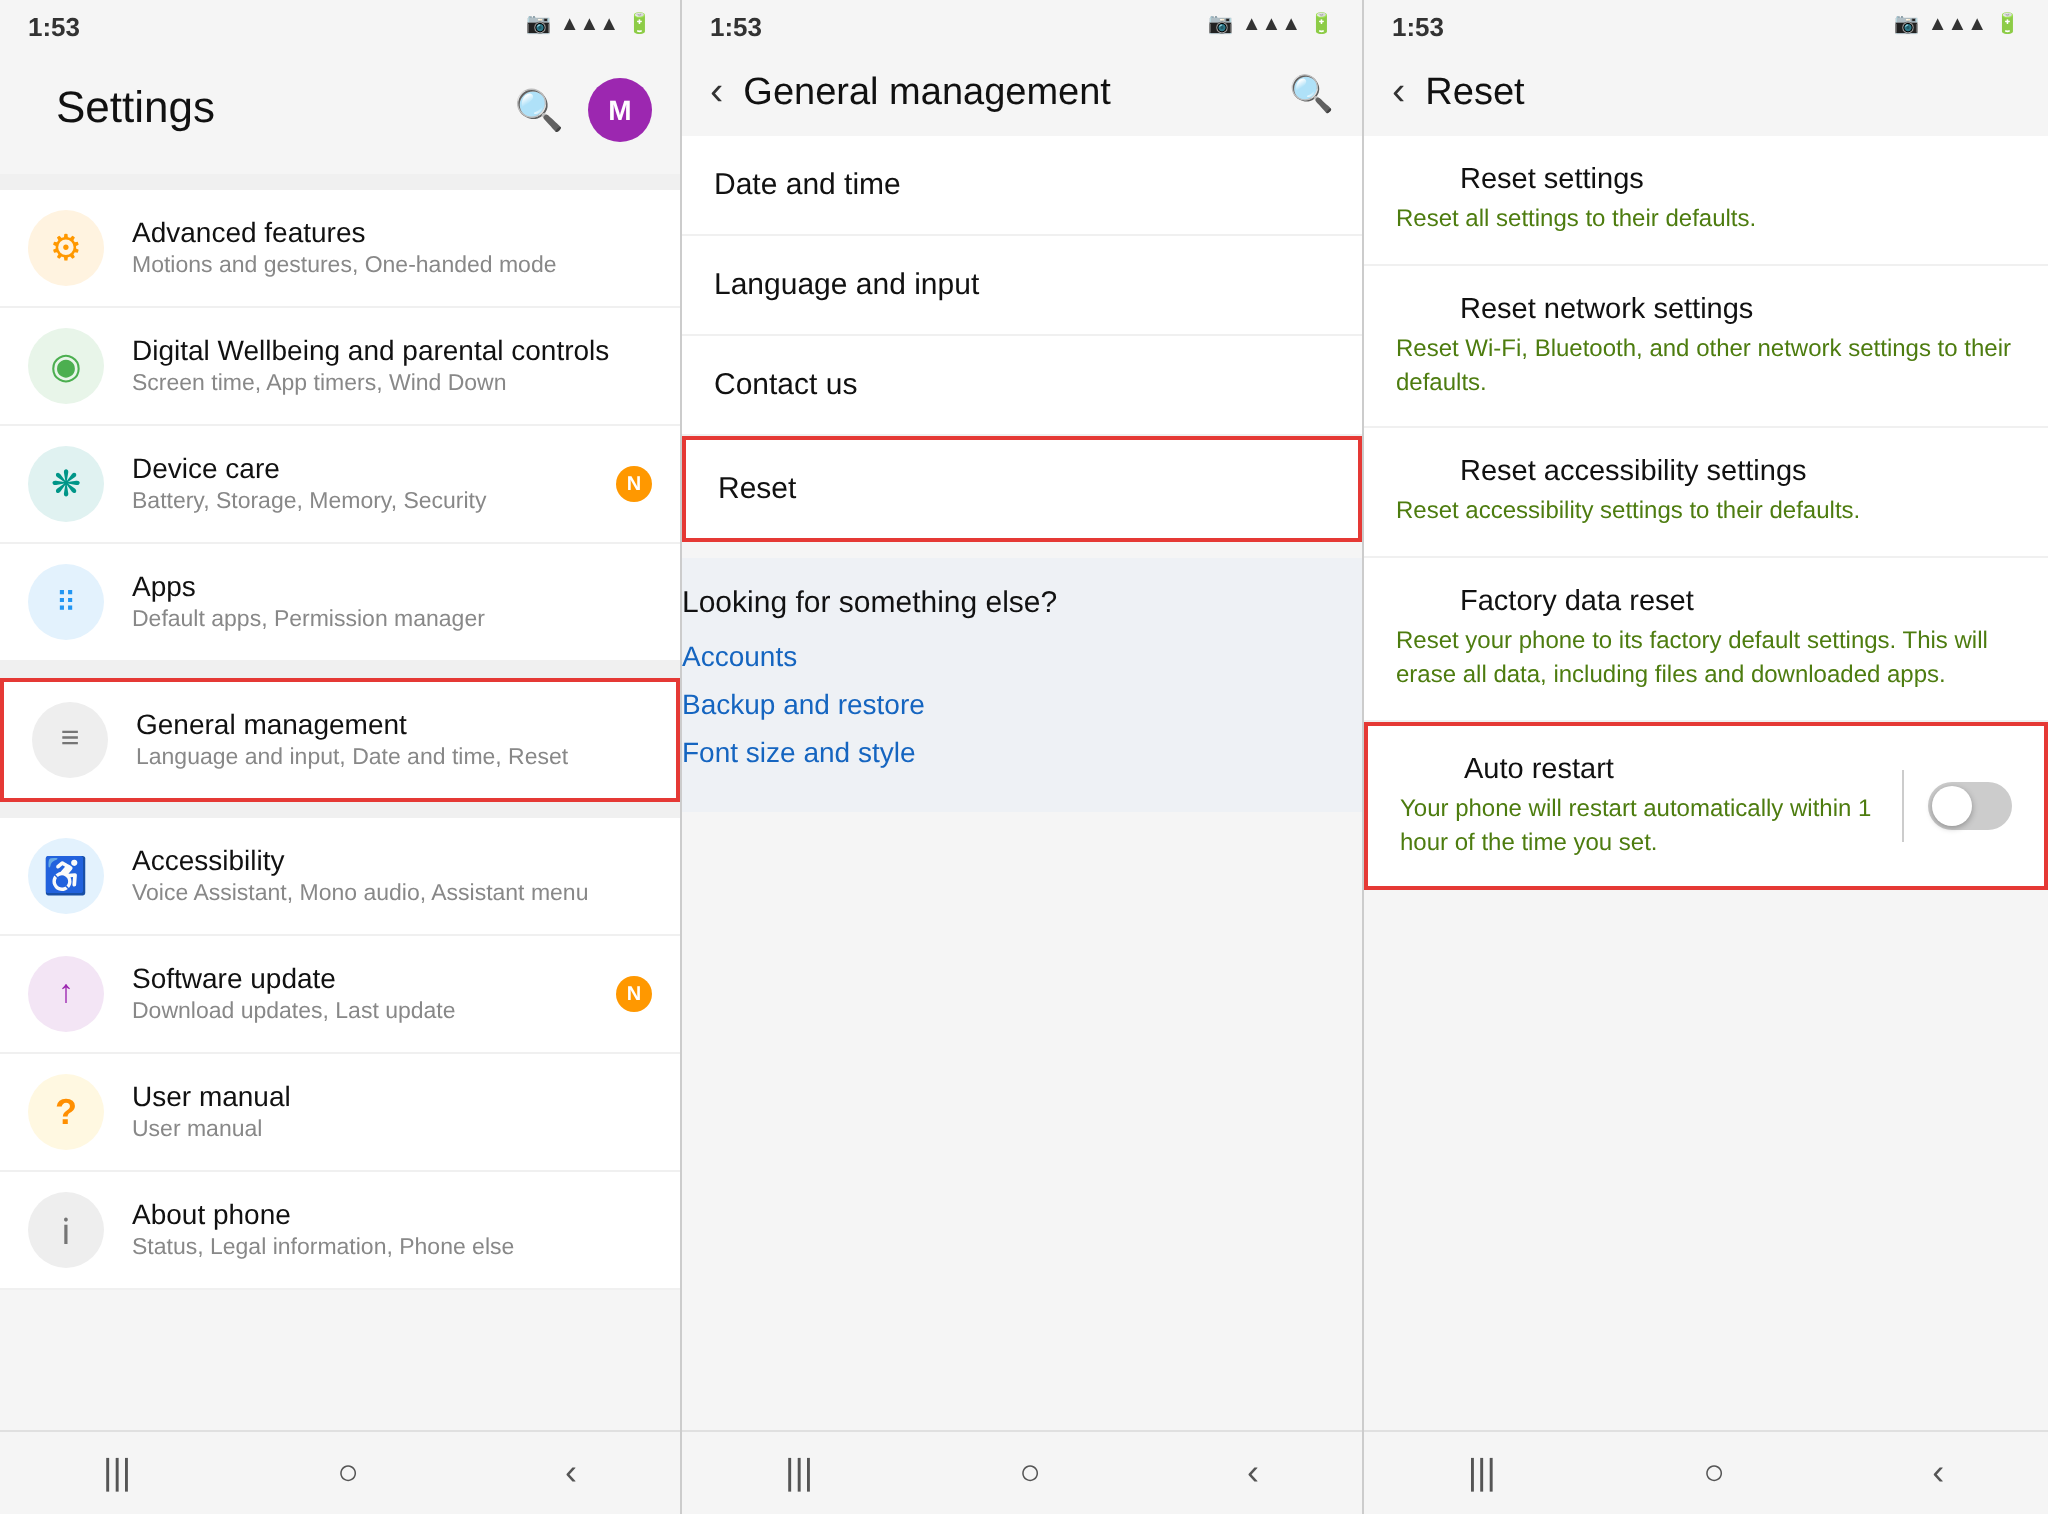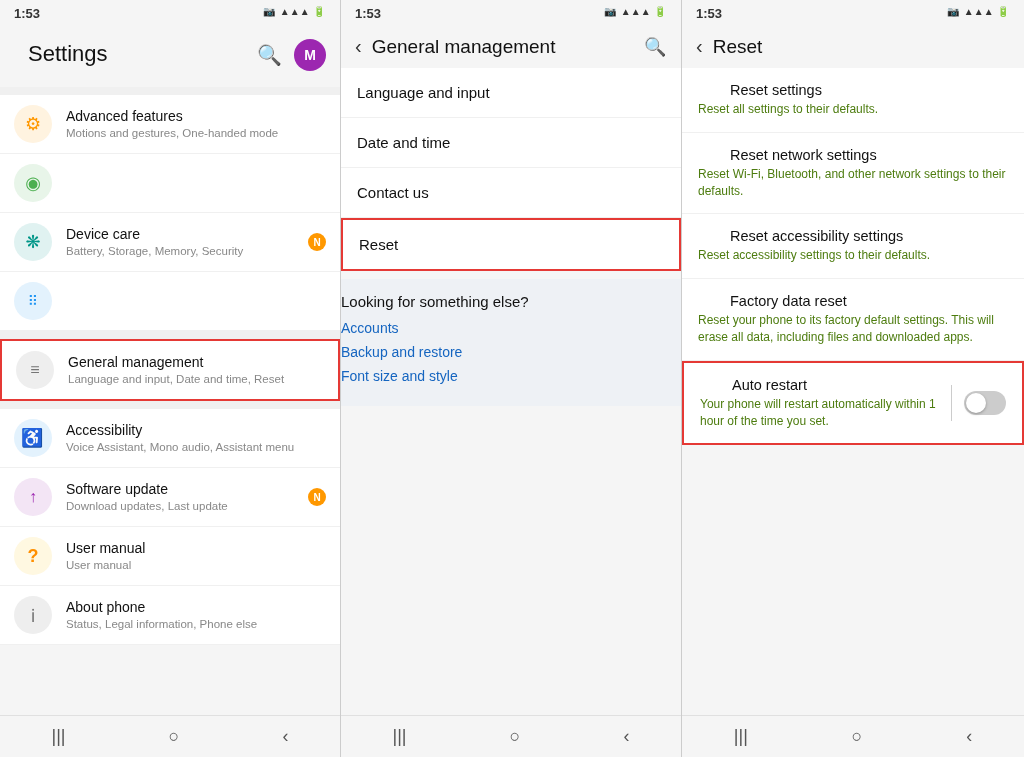--- a/index.html
+++ b/index.html
@@ -318,33 +318,41 @@
     <div class="setting-item">
       <div class="icon-wrap icon-orange">⚙</div>
       <div class="text-wrap">
         <div class="item-title">Advanced features</div>
         <div class="item-sub">Motions and gestures, One-handed mode</div>
       </div>
     </div>
 
     <div class="setting-item">
       <div class="icon-wrap icon-green">◉</div>
+      <div class="text-wrap">
+        <div class="item-title">Digital Wellbeing and parental controls</div>
+        <div class="item-sub">Screen time, App timers, Wind Down</div>
+      </div>
     </div>
 
     <div class="setting-item">
       <div class="icon-wrap icon-teal">❋</div>
       <div class="text-wrap">
         <div class="item-title">Device care</div>
         <div class="item-sub">Battery, Storage, Memory, Security</div>
       </div>
       <div class="badge-n">N</div>
     </div>
 
     <div class="setting-item">
       <div class="icon-wrap icon-blue" style="font-size:14px;">⠿</div>
+      <div class="text-wrap">
+        <div class="item-title">Apps</div>
+        <div class="item-sub">Default apps, Permission manager</div>
+      </div>
     </div>
 
     <div class="list-divider"></div>
 
     <div class="setting-item highlighted">
       <div class="icon-wrap icon-gray" style="font-size:16px;">≡</div>
       <div class="text-wrap">
         <div class="item-title">General management</div>
         <div class="item-sub">Language and input, Date and time, Reset</div>
       </div>
@@ -404,22 +412,22 @@
     </div>
   </div>
 
   <div class="back-header">
     <span class="back-arrow">‹</span>
     <span class="back-title">General management</span>
     <span class="search-icon-small">🔍</span>
   </div>
 
   <div class="menu-section">
+    <div class="menu-item">Date and time</div>
     <div class="menu-item">Language and input</div>
-    <div class="menu-item">Date and time</div>
     <div class="menu-item">Contact us</div>
     <div class="menu-item highlighted-box">Reset</div>
   </div>
 
   <div class="looking-section">
     <div class="looking-title">Looking for something else?</div>
     <div class="link-item">Accounts</div>
     <div class="link-item">Backup and restore</div>
     <div class="link-item">Font size and style</div>
   </div>

